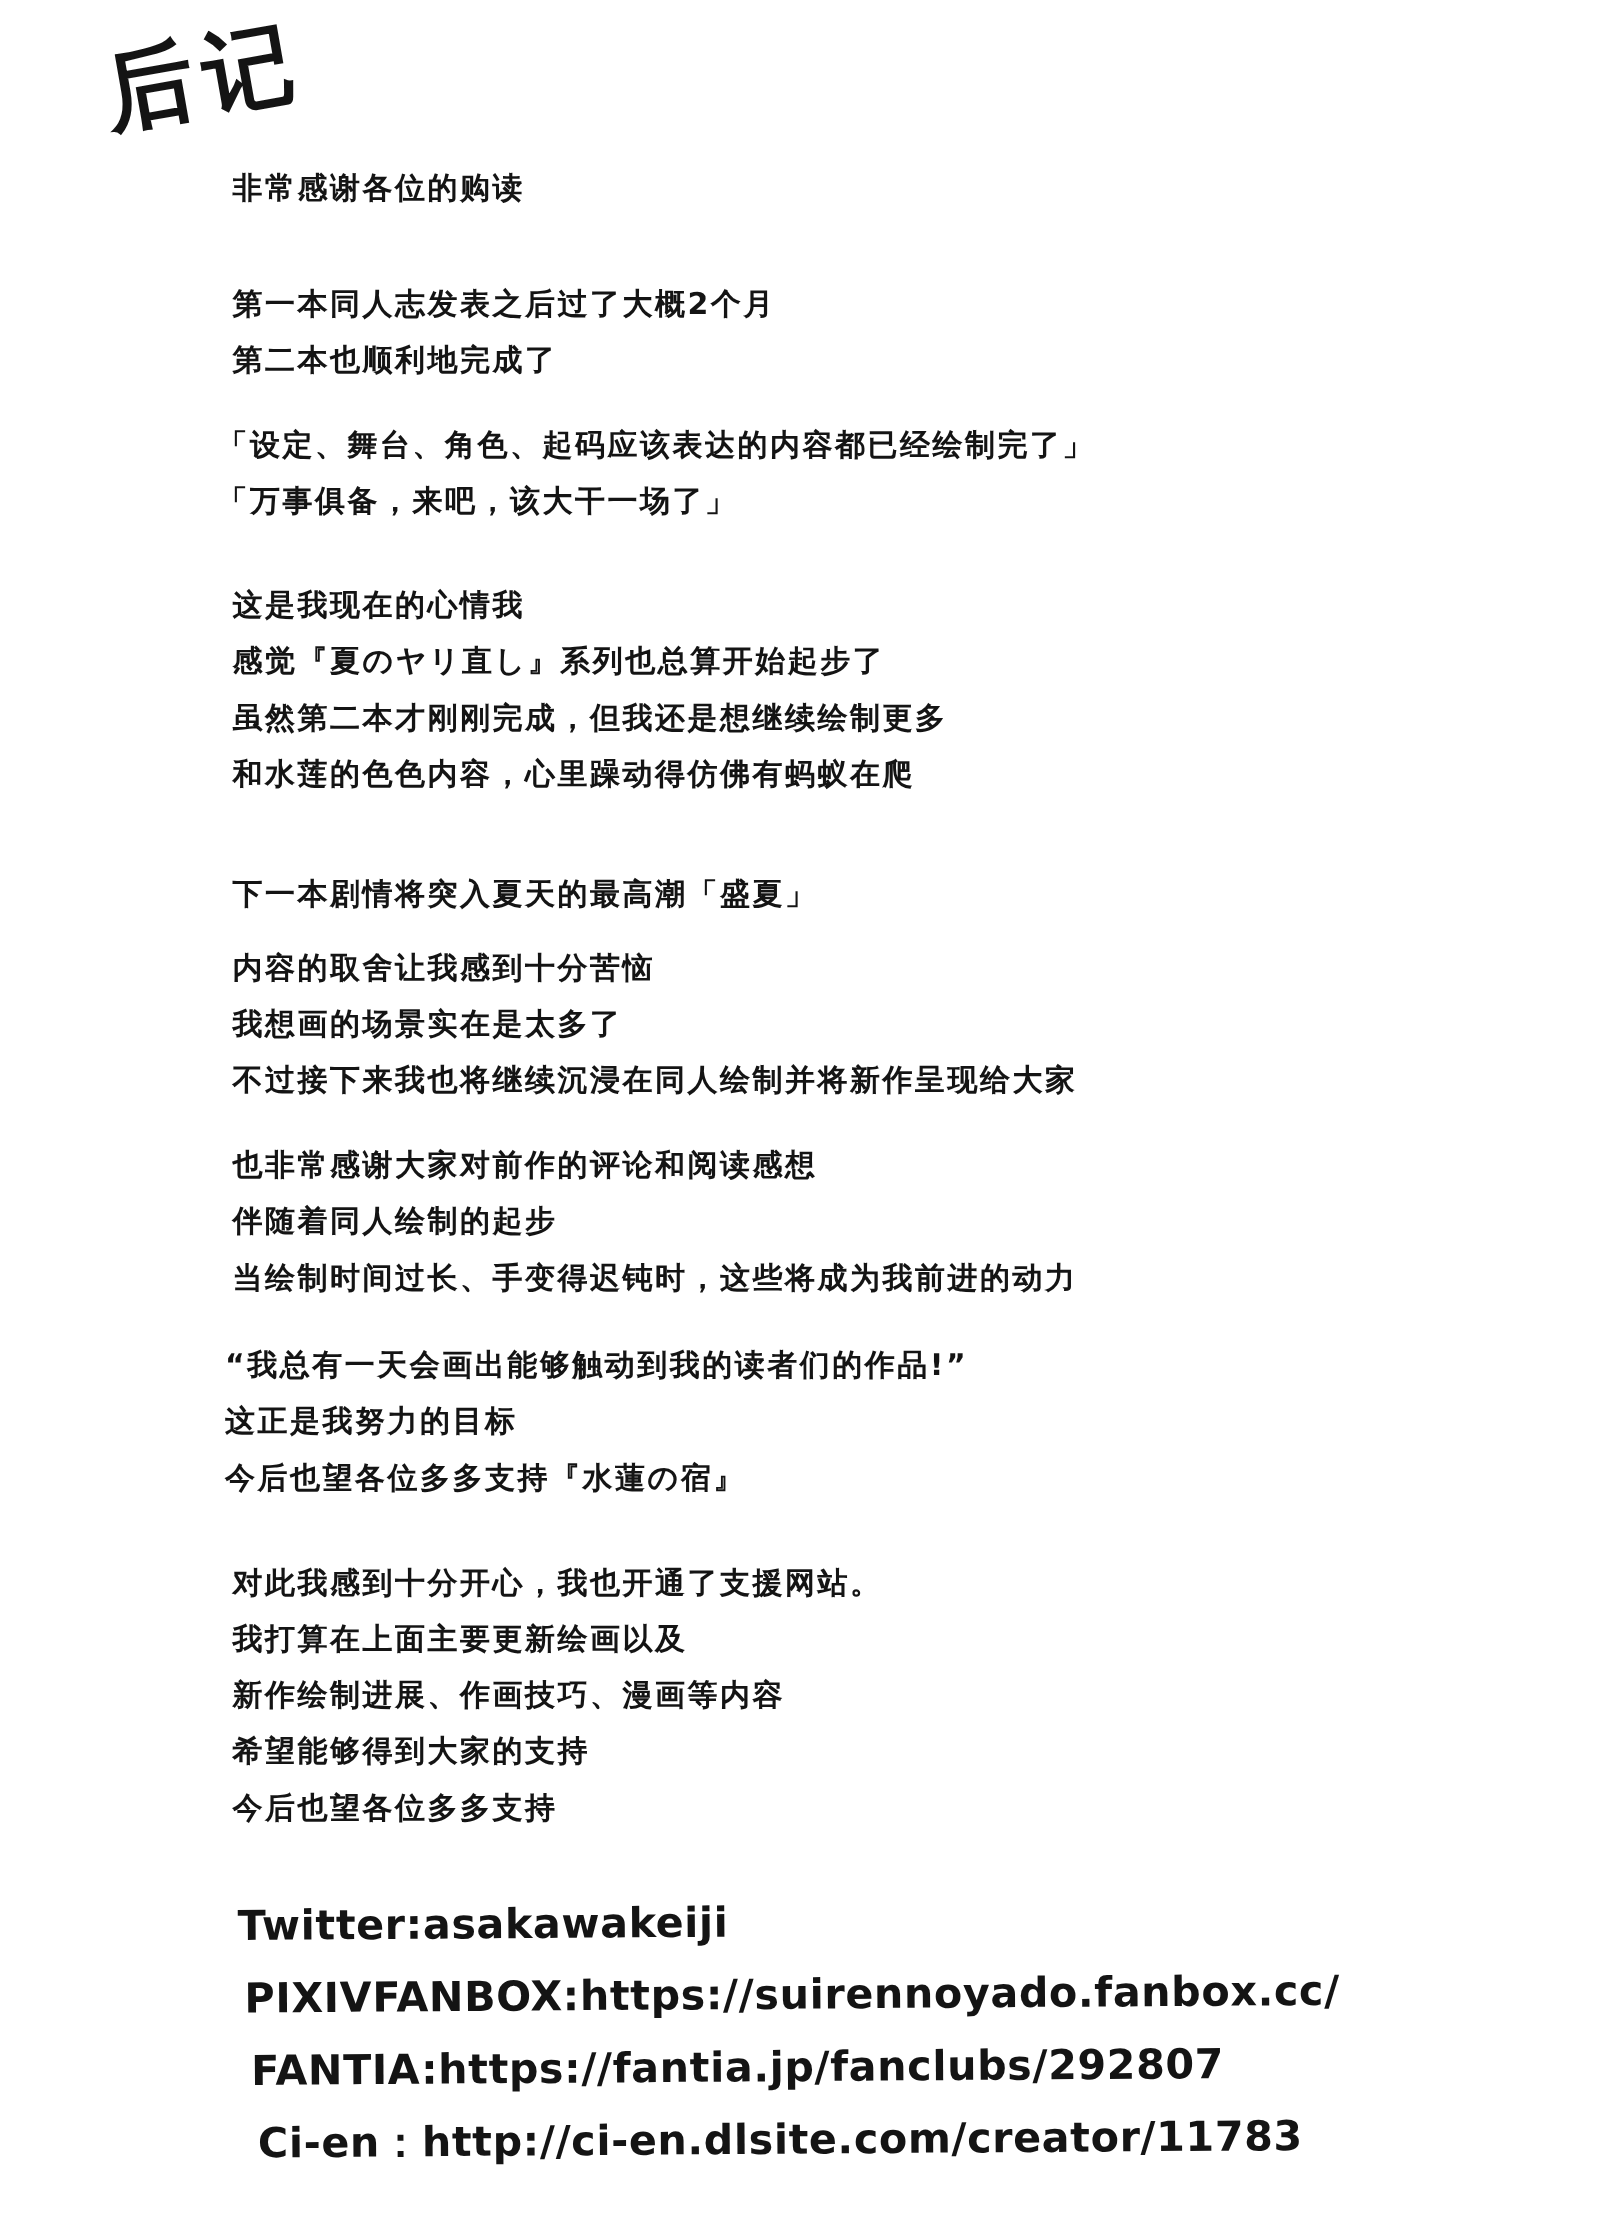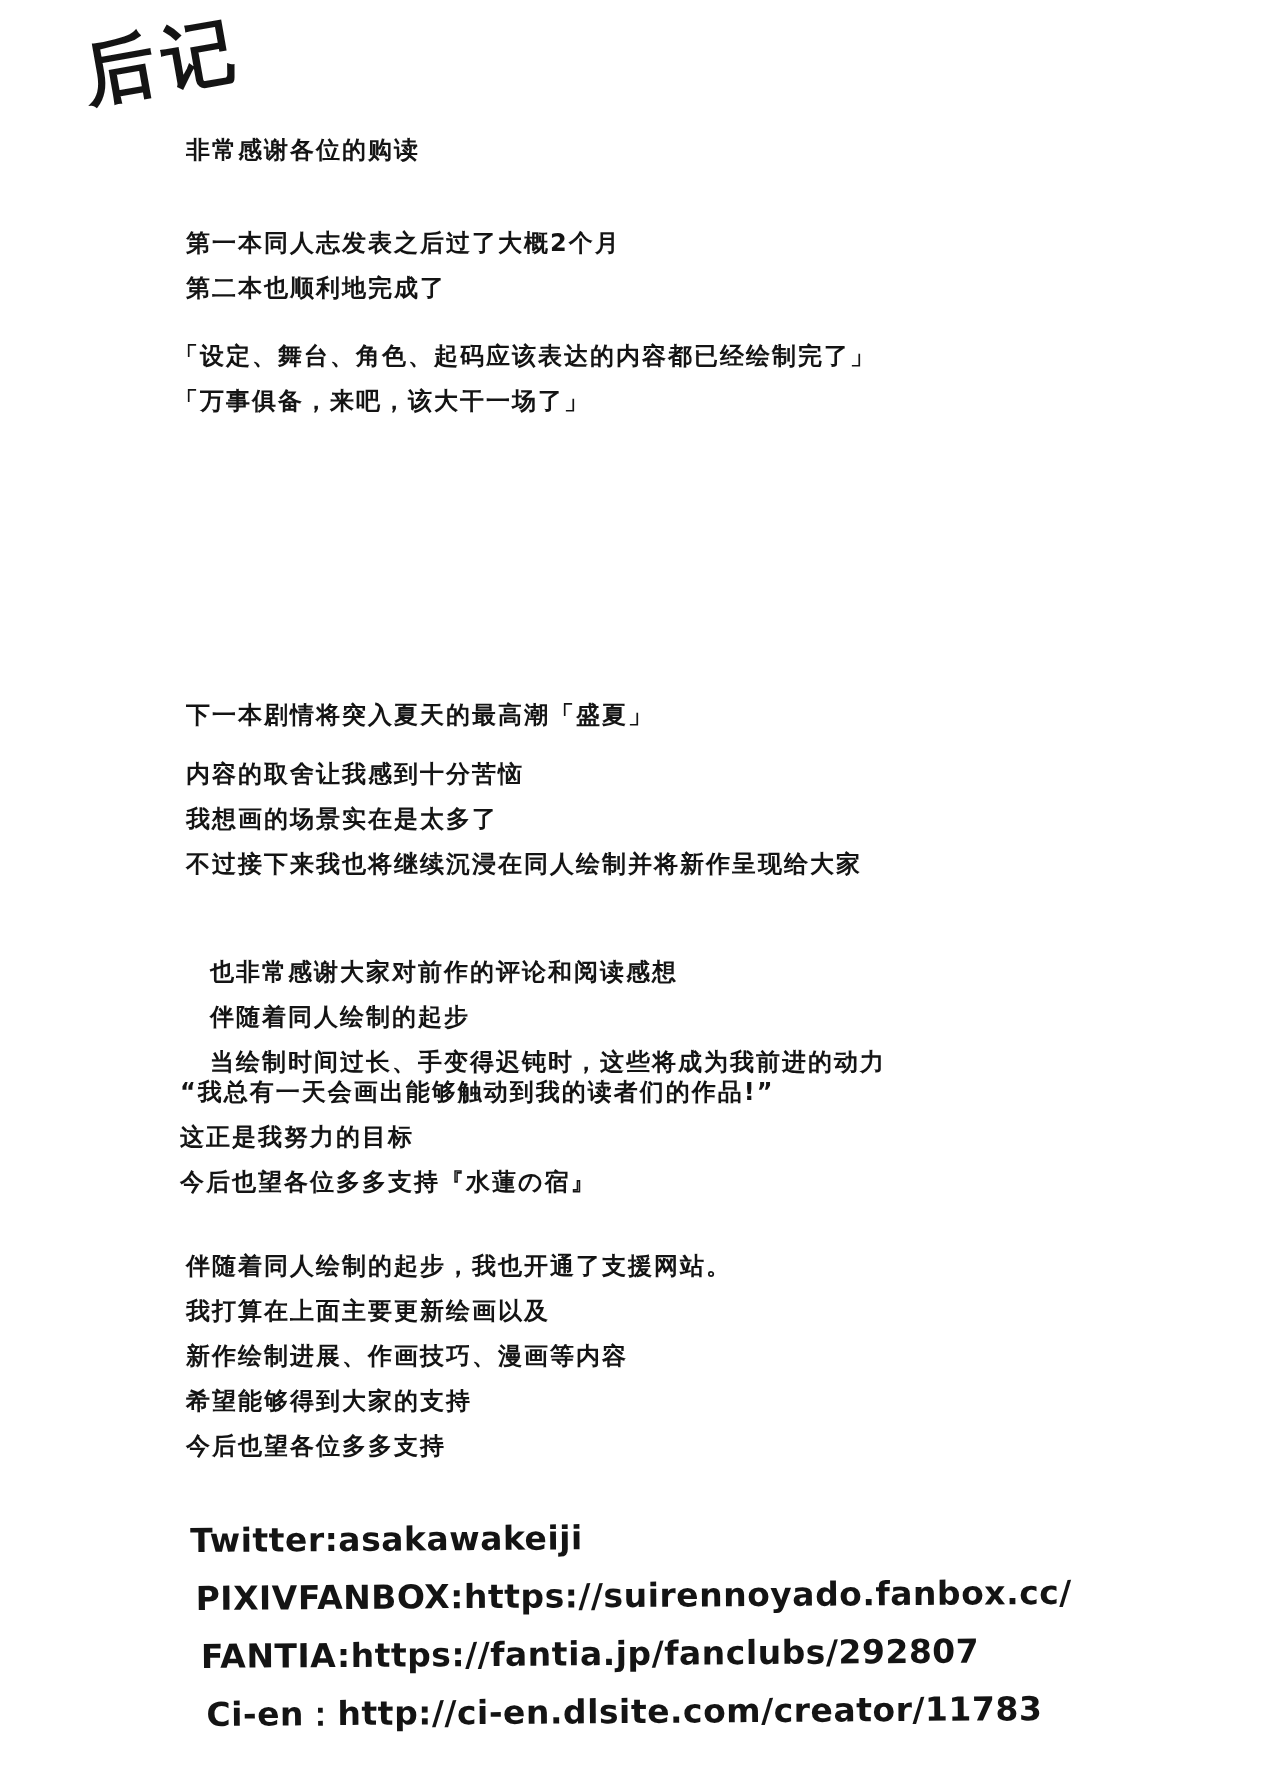--- a/index.html
+++ b/index.html
@@ -36,21 +36,21 @@
     line-height: 45px;
     letter-spacing: 2px;
     white-space: nowrap;
   }
   .p1 { top: 128px; }
   .p2 { top: 221px; }
   .p3 { top: 334px; left: 174px; }
   .p4 { top: 462px; }
   .p5 { top: 693px; }
   .p6 { top: 752px; }
-  .p7 { top: 950px; margin-left: 24px; }
+  .p7 { top: 910px; }
   .p8 { top: 1070px; left: 180px; }
   .p9 { top: 1244px; }
   .links {
     position: absolute;
     left: 190px;
     top: 1512px;
     font-size: 33px;
     font-weight: 700;
     line-height: 58px;
     letter-spacing: 0.5px;
@@ -76,20 +76,26 @@
   <div class="para p2">
     <div>第一本同人志发表之后过了大概2个月</div>
     <div>第二本也顺利地完成了</div>
   </div>
 
   <div class="para p3">
     <div>「设定、舞台、角色、起码应该表达的内容都已经绘制完了」</div>
     <div>「万事俱备，来吧，该大干一场了」</div>
   </div>
 
+  <div class="para p4">
+    <div>这是我现在的心情我</div>
+    <div>感觉『夏のヤリ直し』系列也总算开始起步了</div>
+    <div>虽然第二本才刚刚完成，但我还是想继续绘制更多</div>
+    <div>和水莲的色色内容，心里躁动得仿佛有蚂蚁在爬</div>
+  </div>
 
   <div class="para p5">
     <div>下一本剧情将突入夏天的最高潮「盛夏」</div>
   </div>
 
   <div class="para p6">
     <div>内容的取舍让我感到十分苦恼</div>
     <div>我想画的场景实在是太多了</div>
     <div>不过接下来我也将继续沉浸在同人绘制并将新作呈现给大家</div>
   </div>
@@ -100,21 +106,21 @@
     <div>当绘制时间过长、手变得迟钝时，这些将成为我前进的动力</div>
   </div>
 
   <div class="para p8">
     <div>“我总有一天会画出能够触动到我的读者们的作品!”</div>
     <div>这正是我努力的目标</div>
     <div>今后也望各位多多支持『水蓮の宿』</div>
   </div>
 
   <div class="para p9">
-    <div>伴随着同人绘制的起步，我也开通了支援网站。</div>
+    <div>对此我感到十分开心，我也开通了支援网站。</div>
     <div>我打算在上面主要更新绘画以及</div>
     <div>新作绘制进展、作画技巧、漫画等内容</div>
     <div>希望能够得到大家的支持</div>
     <div>今后也望各位多多支持</div>
   </div>
 
   <div class="links">
     <div class="link-line">Twitter:asakawakeiji</div>
     <div class="link-line">PIXIVFANBOX:https://suirennoyado.fanbox.cc/</div>
     <div class="link-line">FANTIA:https://fantia.jp/fanclubs/292807</div>

